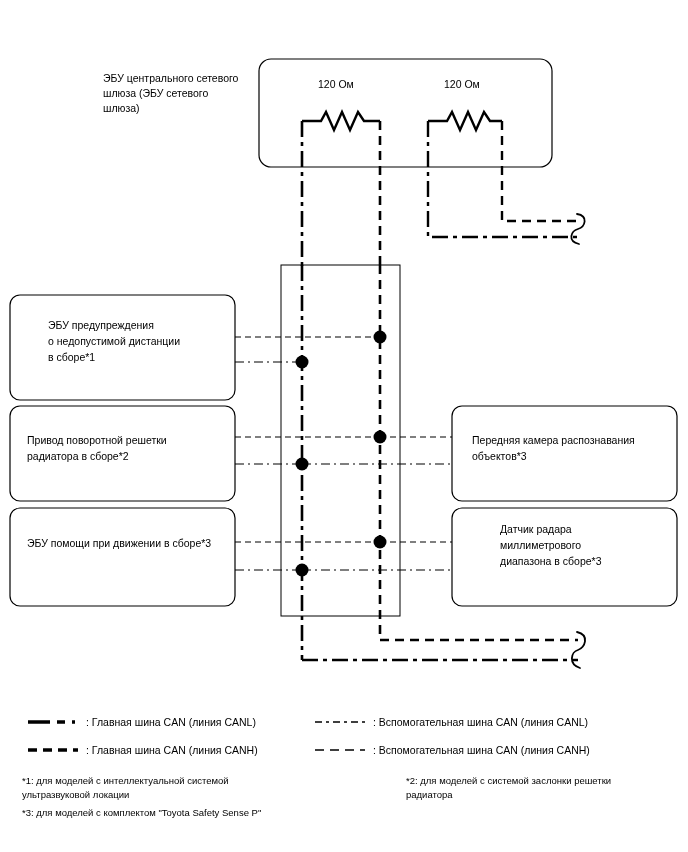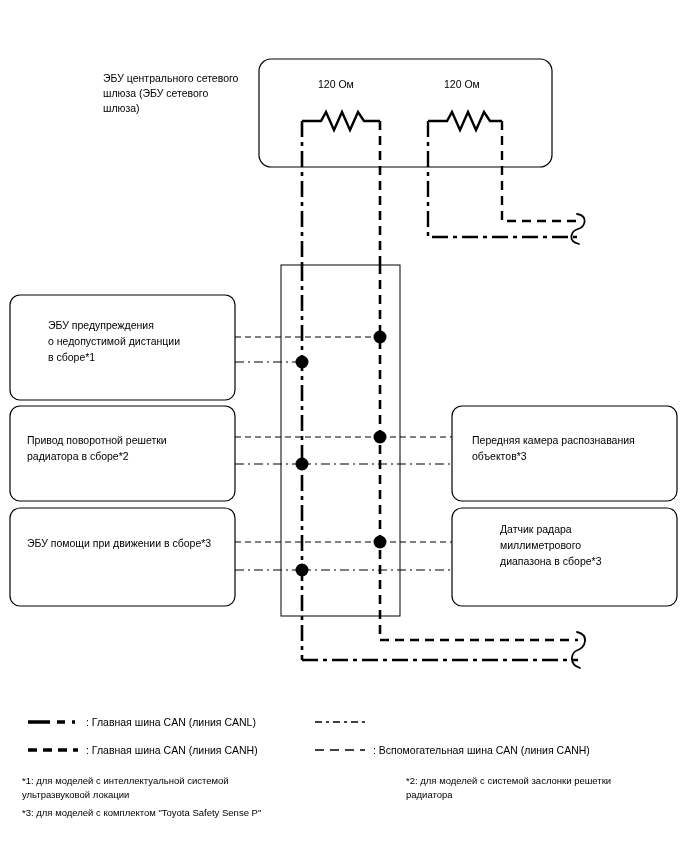--- a/index.html
+++ b/index.html
@@ -155,20 +155,21 @@
   <div class="boxlabel" style="left:27px; top:535px; width:205px;">ЭБУ помощи при движении в сборе*3</div>
 
   <div class="boxlabel" style="left:472px; top:432px; width:200px;">Передняя камера распознавания
 объектов*3</div>
   <div class="boxlabel" style="left:500px; top:521px; width:180px;">Датчик радара
 миллиметрового
 диапазона в сборе*3</div>
 
   <div class="legend-text" style="left:86px; top:715px;">: Главная шина CAN (линия CANL)</div>
   <div class="legend-text" style="left:86px; top:743px;">: Главная шина CAN (линия CANH)</div>
+  <div class="legend-text" style="left:373px; top:715px;">: Вспомогательная шина CAN (линия CANL)</div>
   <div class="legend-text" style="left:373px; top:743px;">: Вспомогательная шина CAN (линия CANH)</div>
 
   <div class="note-text" style="left:22px; top:774px; width:300px;">*1: для моделей с интеллектуальной системой
 ультразвуковой локации</div>
   <div class="note-text" style="left:366px; top:774px; width:300px;margin-left:40px;">*2: для моделей с системой заслонки решетки
 радиатора</div>
   <div class="note-text" style="left:22px; top:806px; width:330px;">*3: для моделей с комплектом "Toyota Safety Sense P"</div>
 
 </div>
 

